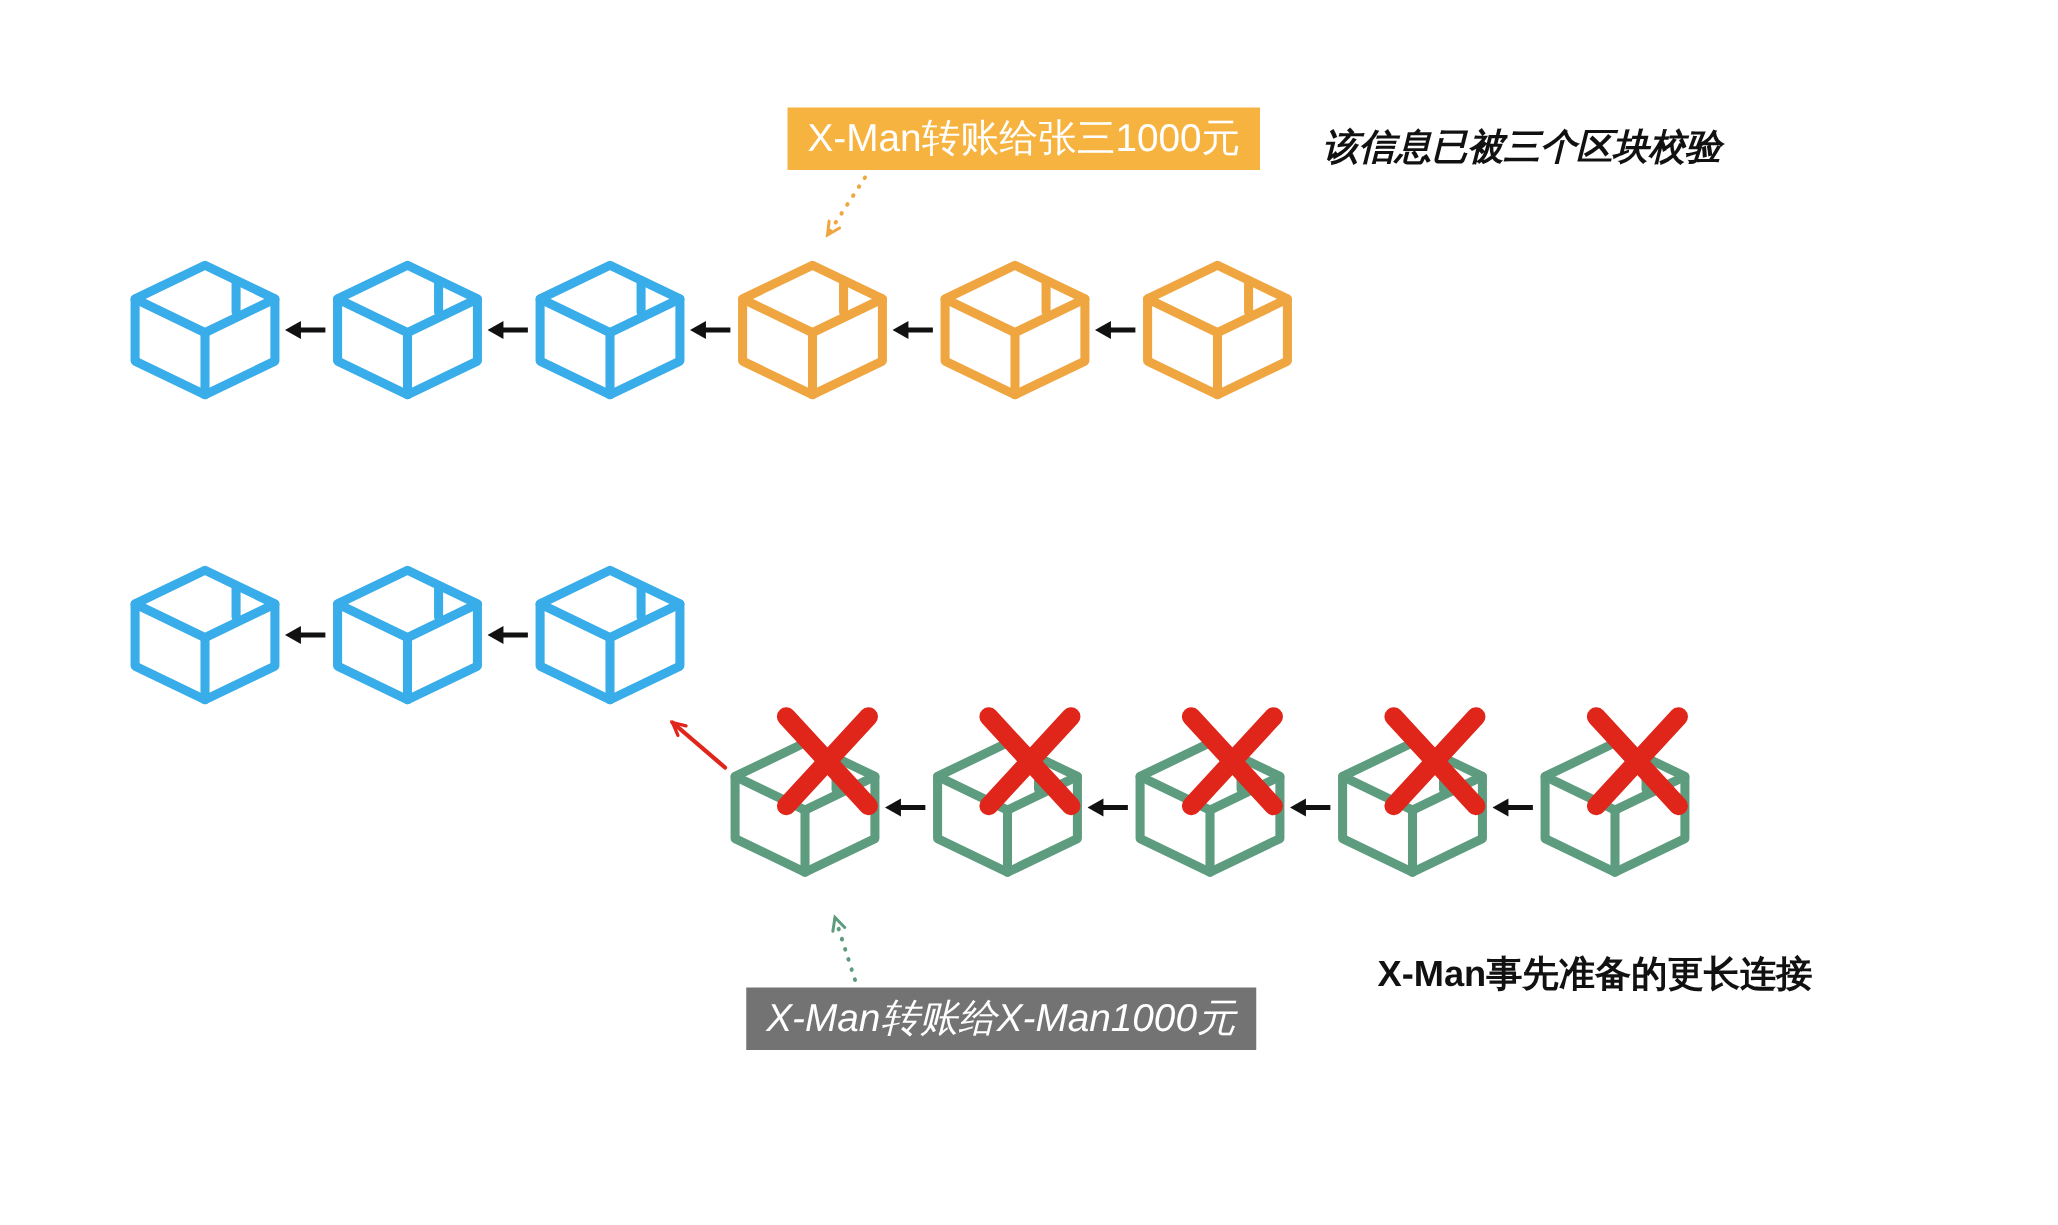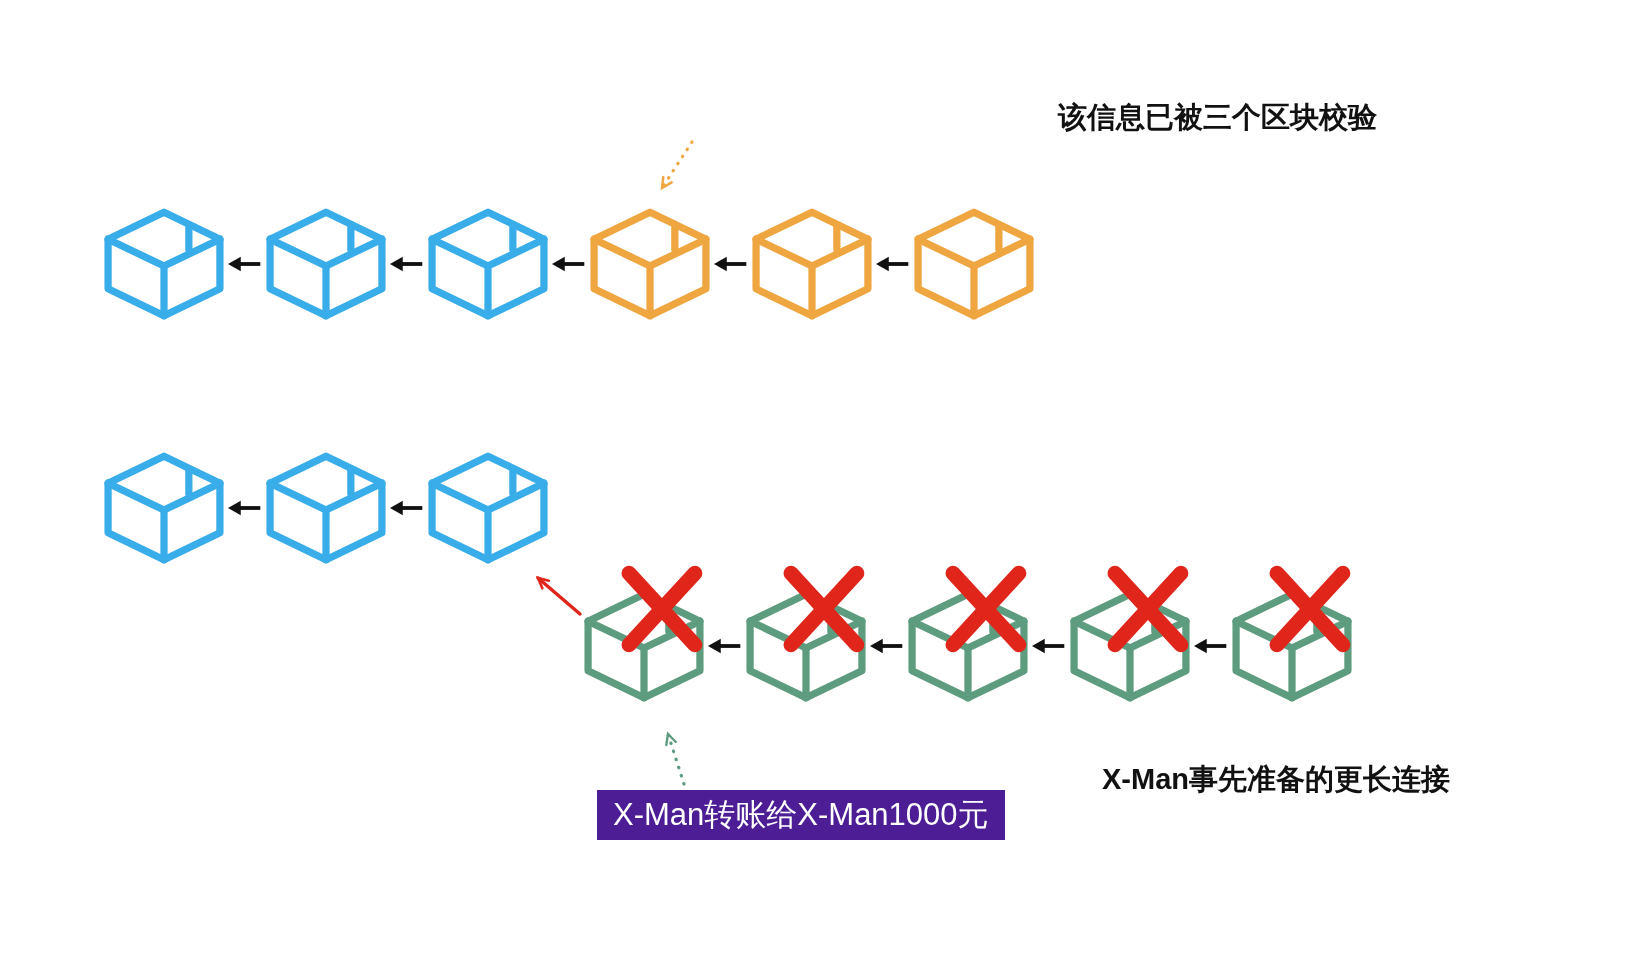--- a/index.html
+++ b/index.html
@@ -12,33 +12,34 @@
   .box-wrap svg.box-svg { width:100%; height:100%; display:block; }
   svg.link-arrow { width:34px; height:22px; flex:0 0 auto; }
   svg.cross-svg { position:absolute; left:34px; top:-26px; width:94px; height:94px; }
   .label {
     position:absolute; display:inline-block; height:50px; line-height:50px;
     padding:0 16px; font-size:31px; font-weight:500; white-space:nowrap;
   }
   .label-top { left:630px; top:86px; }
   .label-bottom { left:597px; top:790px; }
   .note { position:absolute; font-weight:700; white-space:nowrap; color:#111111; }
-  .note-top-right { left:1058px; top:98px; font-size:29px; }
+  .note-top-right { left:1058px; top:98px; font-size:29px;font-style:italic; }
   .note-invalid { left:818px; top:500px; font-size:29px; color:var(--red,#e0261a); }
   .note-bottom-right { left:1102px; top:760px; font-size:29px; }
   svg.pointer { position:absolute; overflow:visible; }
   .orange-arrow { left:646px; top:138px; color:var(--orange,#f0a640); }
   .green-arrow  { left:652px; top:726px; color:var(--green,#5e9c7f); }
   .red-arrow    { left:528px; top:570px; color:var(--red,#e0261a); }
 </style>
 </head>
 <body>
 
 <div class="canvas">
 
+  <div class="label label-top" style="background: rgb(246, 179, 63); color: rgb(255, 255, 255);">X-Man转账给张三1000元</div>
 
   <div class="note note-top-right">该信息已被三个区块校验</div>
 
   <svg class="pointer orange-arrow" width="52" height="62" viewBox="0 0 52 62">
     <defs>
       <marker id="m-orange" markerUnits="userSpaceOnUse" markerWidth="16" markerHeight="16" refX="12" refY="7" orient="auto">
         <path d="M2 2 L12 7 L2 12" fill="none" stroke="currentColor" stroke-width="2.4" stroke-linecap="round"></path>
       </marker>
     </defs>
     <path d="M46 4 L16 50" fill="none" stroke="currentColor" stroke-width="3.2" stroke-linecap="round" stroke-dasharray="0.5 8" marker-end="url(#m-orange)"></path>
@@ -269,17 +270,17 @@
 
   <svg class="pointer green-arrow" width="46" height="62" viewBox="0 0 46 62">
     <defs>
       <marker id="m-green" markerUnits="userSpaceOnUse" markerWidth="16" markerHeight="16" refX="12" refY="7" orient="auto">
         <path d="M2 2 L12 7 L2 12" fill="none" stroke="currentColor" stroke-width="2.4" stroke-linecap="round"></path>
       </marker>
     </defs>
     <path d="M32 58 L16 8" fill="none" stroke="currentColor" stroke-width="3.2" stroke-linecap="round" stroke-dasharray="0.5 8" marker-end="url(#m-green)"></path>
   </svg>
 
-  <div class="label label-bottom" style="background: #4c1d95; color: rgb(255, 255, 255);">X-Man转账给X-Man1000元</div>
+  <div class="label label-bottom" style="background: #737373; color: rgb(255, 255, 255); font-style: italic;">X-Man转账给X-Man1000元</div>
 
   <div class="note note-bottom-right">X-Man事先准备的更长连接</div>
 
 </div>
 
 </body></html>

